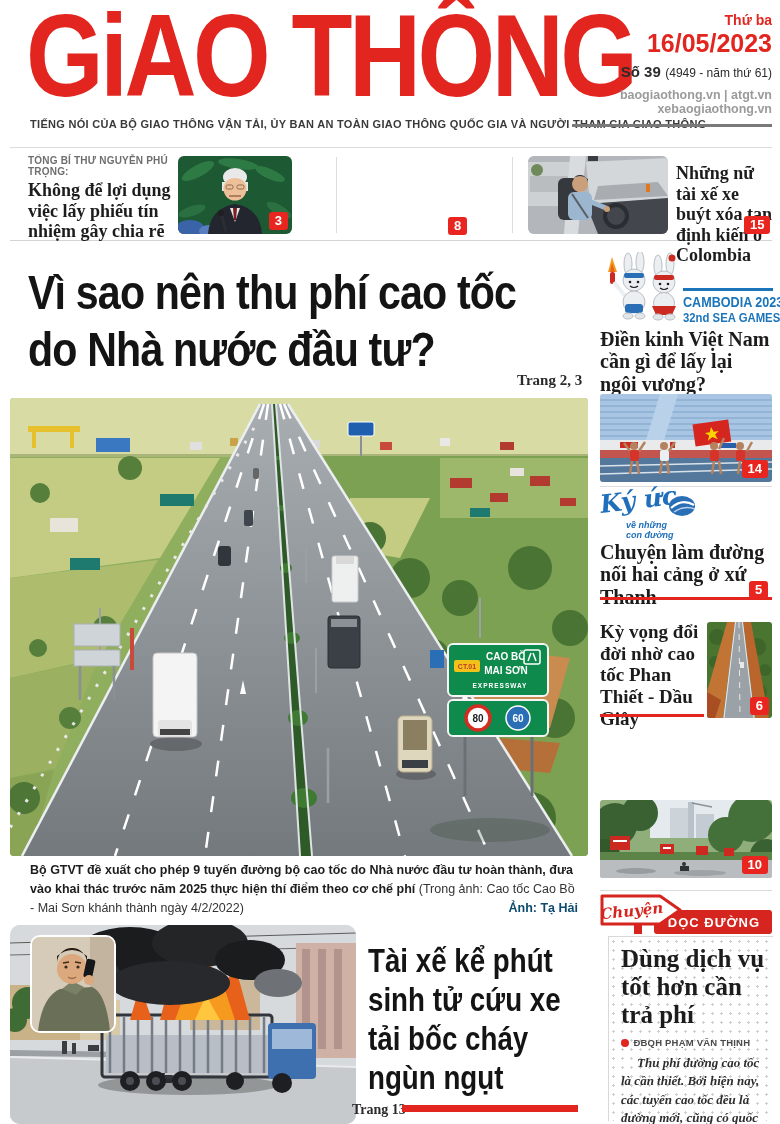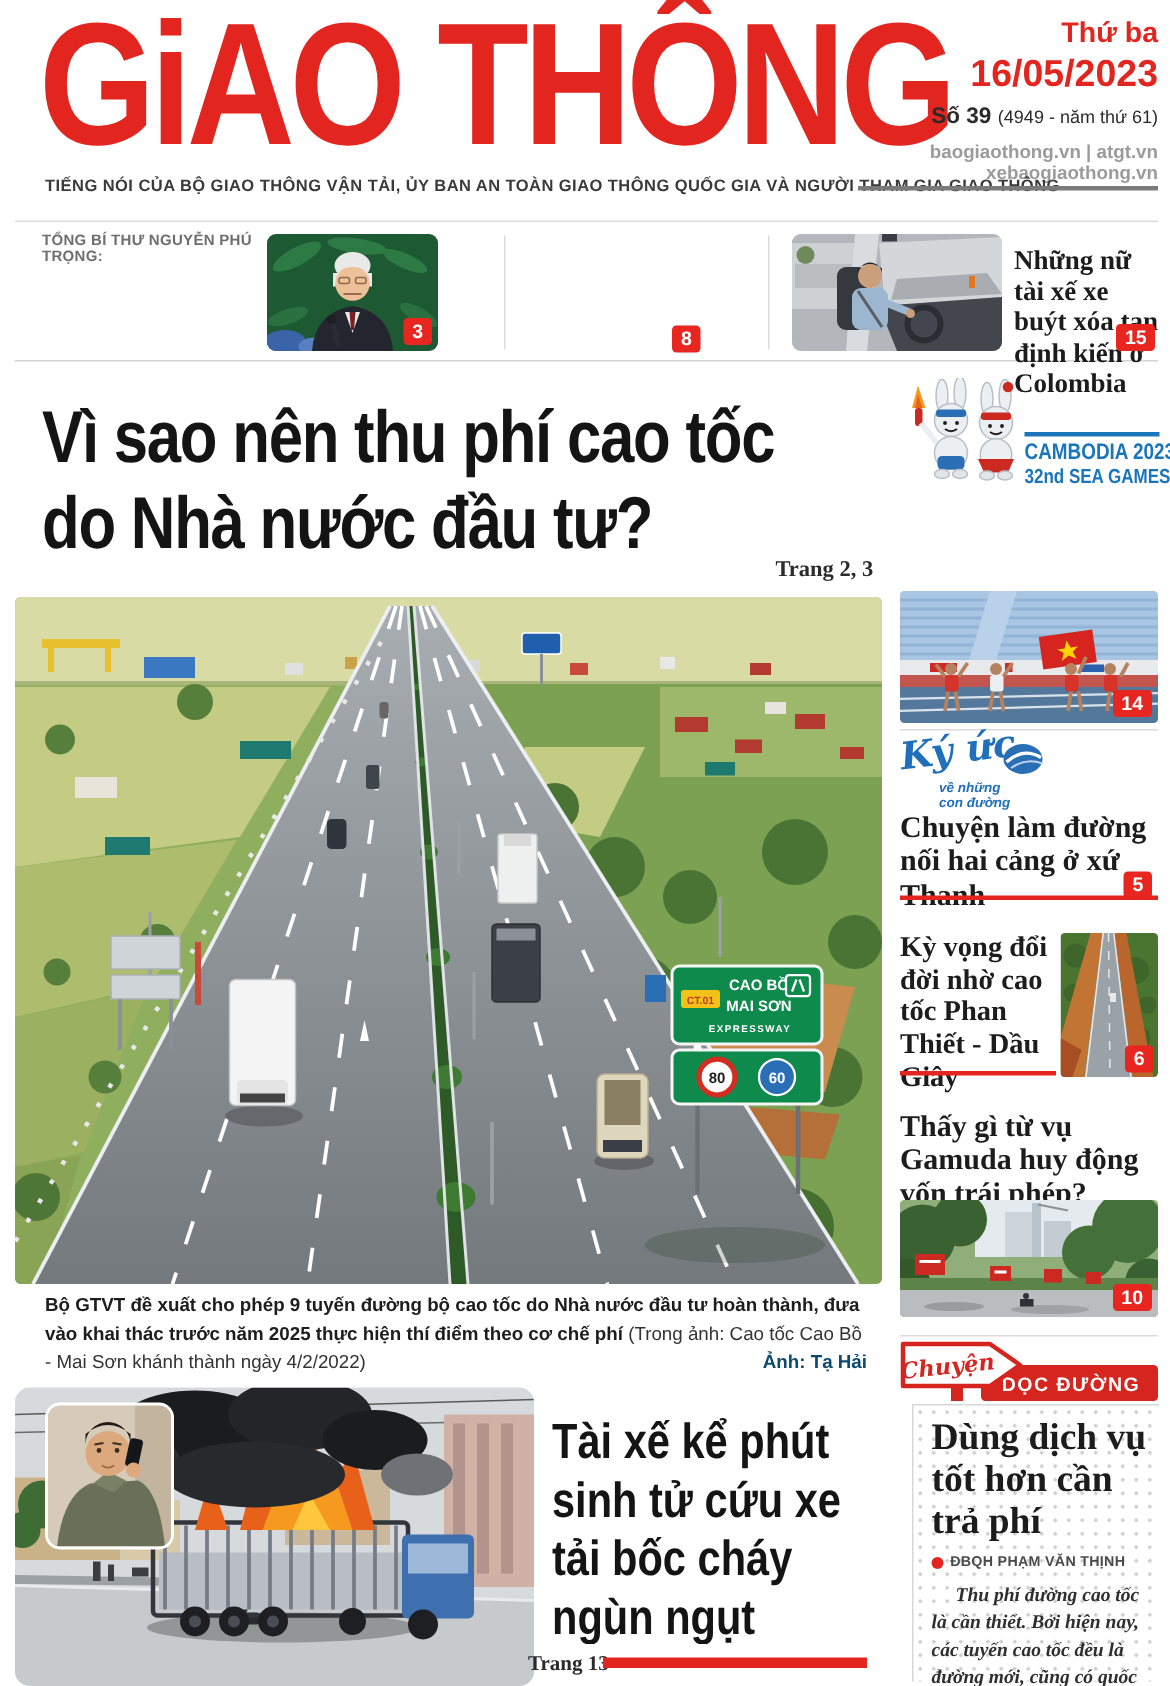--- a/index.html
+++ b/index.html
@@ -32,40 +32,41 @@
   .brand-blue{color:#1b75bb;font-weight:700;transform:scaleX(.84);transform-origin:left top;white-space:nowrap;}
 </style>
 </head>
 <body>
 
 <div class="page">
 
   <div class="abs masthead-logo" style="left:26px;top:6px;">GiAO THÔNG</div>
 
   <div class="abs" style="right:8px;top:12px;text-align:right;">
-    <div class="redtxt" style="font-size:19px;">Thứ ba</div>
+    <div class="redtxt" style="font-size:14px;">Thứ ba</div>
     <div class="redtxt" style="font-size:25px;margin-top:1px;">16/05/2023</div>
     <div style="margin-top:5px;color:#2b2b2b;">
       <span style="font-weight:700;font-size:15px;">Số 39</span>
       <span style="font-size:12px;">(4949 - năm thứ 61)</span>
     </div>
     <div class="graytxt" style="font-size:12.5px;margin-top:7px;">baogiaothong.vn | atgt.vn</div>
     <div class="graytxt" style="font-size:12.5px;">xebaogiaothong.vn</div>
   </div>
 
   <div class="abs" style="left:30px;top:118px;font-weight:700;font-size:11px;color:#3a3a3a;letter-spacing:.3px;">TIẾNG NÓI CỦA BỘ GIAO THÔNG VẬN TẢI, ỦY BAN AN TOÀN GIAO THÔNG QUỐC GIA VÀ NGƯỜI THAM GIA GIAO THÔNG</div>
   <div class="abs" style="left:572px;top:124px;right:8px;height:3px;background:#7a7a7a;"></div>
 
   <div class="rule" style="left:10px;top:147px;width:762px;"></div>
   <div class="rule" style="left:10px;top:240px;width:762px;background:#d4d4d4;"></div>
   <div class="vrule" style="left:336px;top:157px;height:76px;"></div>
   <div class="vrule" style="left:512px;top:157px;height:76px;"></div>
 
   <div class="abs" style="left:28px;top:155px;width:146px;">
     <div class="kicker">TỔNG BÍ THƯ NGUYỄN PHÚ TRỌNG:</div>
+    <div class="serifH bhead">Không để lợi dụng việc lấy phiếu tín nhiệm gây chia rẽ</div>
   </div>
   <div class="photo" style="left:178px;top:156px;width:114px;height:78px;">
     <svg viewBox="0 0 114 78" width="114" height="78">
       <rect width="114" height="78" fill="#1d5a33"></rect>
       <ellipse cx="20" cy="15" rx="18" ry="6" fill="#2e7a45" transform="rotate(-28 20 15)"></ellipse>
       <ellipse cx="92" cy="18" rx="16" ry="5" fill="#2e7a45" transform="rotate(24 92 18)"></ellipse>
       <ellipse cx="14" cy="55" rx="14" ry="5" fill="#2a7040" transform="rotate(-18 14 55)"></ellipse>
       <ellipse cx="101" cy="54" rx="14" ry="5" fill="#2a7040" transform="rotate(30 101 54)"></ellipse>
       <ellipse cx="60" cy="8" rx="20" ry="5" fill="#2e7a45" transform="rotate(8 60 8)"></ellipse>
       <ellipse cx="12" cy="72" rx="14" ry="8" fill="#3a63a8"></ellipse>
@@ -380,20 +381,21 @@
       <path d="M60,36 Q64,39 68,36" stroke="#1d1d1d" fill="none" stroke-width="1.2"></path>
       <ellipse cx="64" cy="51" rx="10.5" ry="10.5" fill="#eceff1" stroke="#b9bfc6"></ellipse>
       <polygon points="52,54 76,54 72,63 56,63" fill="#cc2a20"></polygon>
       <ellipse cx="58" cy="65" rx="5" ry="3" fill="#e3e6e9" stroke="#b9bfc6"></ellipse>
       <ellipse cx="70" cy="65" rx="5" ry="3" fill="#e3e6e9" stroke="#b9bfc6"></ellipse>
     </svg>
   </div>
   <div class="abs" style="left:683px;top:288px;width:90px;height:2.5px;background:#1b75bb;"></div>
   <div class="abs brand-blue" style="left:683px;top:293px;font-size:15px;">CAMBODIA 2023</div>
   <div class="abs brand-blue" style="left:683px;top:310px;font-size:13.5px;">32nd SEA GAMES</div>
+  <div class="abs serifH sidehead" style="left:600px;top:328px;width:172px;">Điền kinh Việt Nam cần gì để lấy lại ngôi vương?</div>
   <div class="photo" style="left:600px;top:394px;width:172px;height:88px;border-radius:3px;">
     <svg viewBox="0 0 172 88" width="172" height="88">
       <rect width="172" height="46" fill="#a8c6e4"></rect>
       <g stroke="#93b4d6" stroke-width="2">
         <line x1="0" y1="6" x2="172" y2="6"></line>
           <line x1="0" y1="12" x2="172" y2="12"></line>
         <line x1="0" y1="18" x2="172" y2="18"></line>
           <line x1="0" y1="24" x2="172" y2="24"></line>
         <line x1="0" y1="30" x2="172" y2="30"></line>
           <line x1="0" y1="36" x2="172" y2="36"></line>
@@ -474,21 +476,20 @@
       <polygon points="28,0 36,0 48,96 16,96" fill="#9aa1a7"></polygon>
       <line x1="32" y1="0" x2="33" y2="96" stroke="#e8e8e8" stroke-width="1" stroke-dasharray="6 6"></line>
       <line x1="28.5" y1="0" x2="17" y2="96" stroke="#e8e8e8" stroke-width="1"></line>
       <line x1="35.5" y1="0" x2="47" y2="96" stroke="#e8e8e8" stroke-width="1"></line>
       <rect x="33" y="40" width="4" height="6" fill="#e8e8e8"></rect>
     </svg>
     <span class="pg" style="right:3px;bottom:3px;left:auto;top:auto;">6</span>
   </div>
   <div class="redline" style="left:600px;top:714px;width:104px;"></div>
 
-  <div class="abs serifH sidehead" style="left:600px;top:740px;width:172px;">Thấy gì từ vụ Gamuda huy động vốn trái phép?</div>
   <div class="photo" style="left:600px;top:800px;width:172px;height:78px;border-radius:3px;">
     <svg viewBox="0 0 172 78" width="172" height="78">
       <rect width="172" height="78" fill="#8fae7a"></rect>
       <rect x="50" y="0" width="90" height="38" fill="#e4eaee"></rect>
       <rect x="70" y="8" width="24" height="30" fill="#ccd4d9"></rect>
       <rect x="96" y="14" width="18" height="24" fill="#c2ccd2"></rect>
       <rect x="88" y="2" width="6" height="36" fill="#b9c2c8"></rect>
       <line x1="92" y1="3" x2="112" y2="7" stroke="#8a9096" stroke-width="1.5"></line>
       <circle cx="15" cy="25" r="22" fill="#3a6132"></circle>
         <circle cx="40" cy="13" r="18" fill="#3a6132"></circle>

